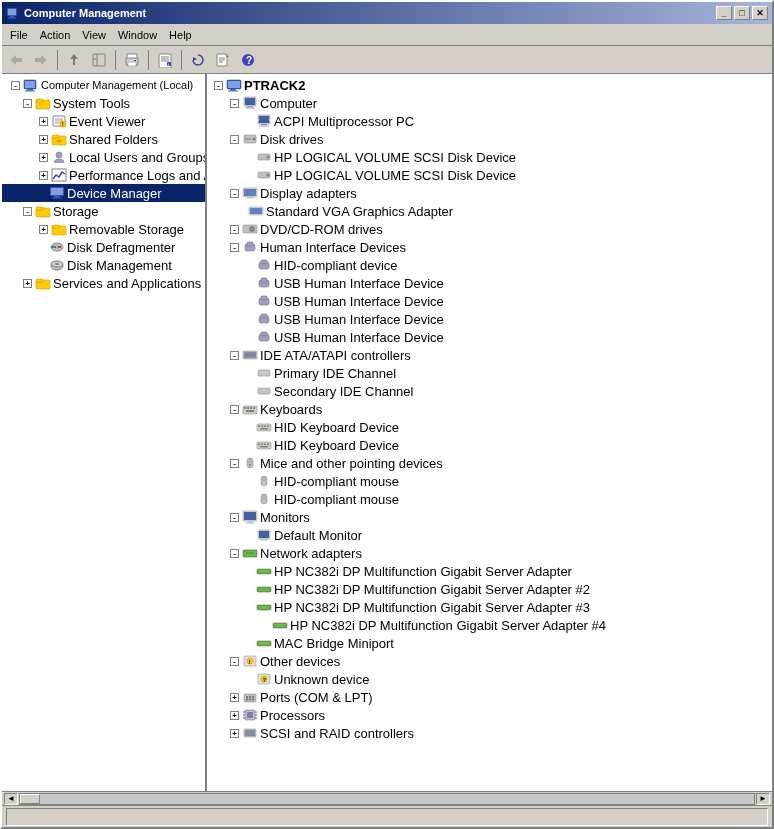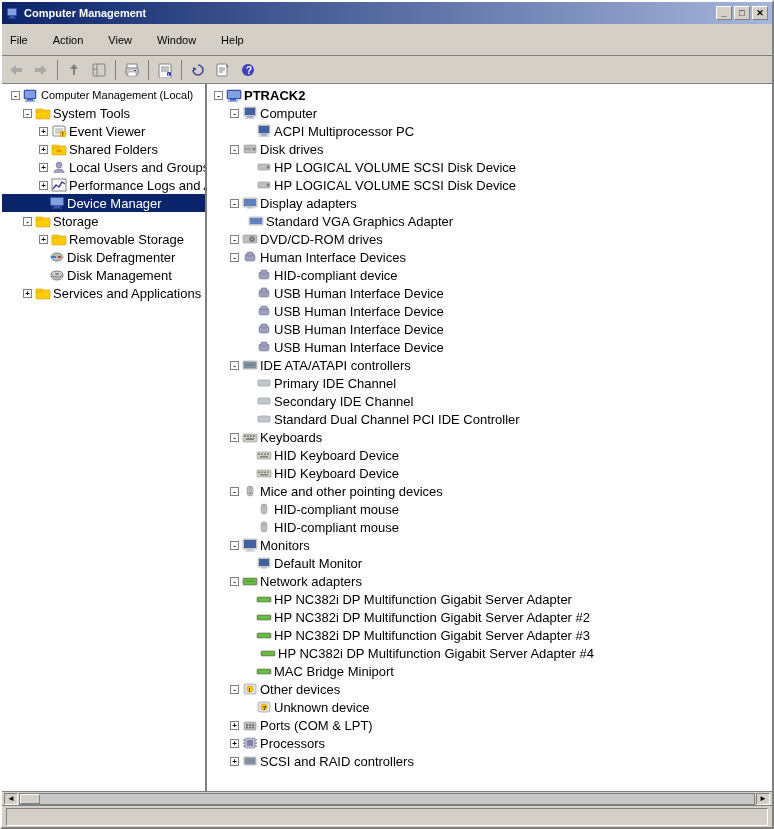--- a/index.html
+++ b/index.html
@@ -61,27 +61,26 @@
       display: flex;
       align-items: center;
       justify-content: center;
       cursor: pointer;
       color: #000;
     }
 
     
     .menu-bar {
       background: #d4d0c8;
-      height: 32px;
+      height: 22px;
       display: flex;
       align-items: center;
       padding: 0 2px;
       border-bottom: 1px solid #808080;
       flex-shrink: 0;
-      gap: 13px;
     }
     .menu-item {
       padding: 2px 6px;
       cursor: pointer;
       height: 100%;
       display: flex;
       align-items: center;
     }
 
     
@@ -696,29 +695,20 @@
       <div class="tree-item" style="padding-left:36px;">
         <div style="width:13px; flex-shrink:0;"></div>
         <div class="tree-icon">
           <svg width="16" height="16">
             <rect x="2" y="5" width="12" height="6" rx="1" fill="#c0c8d0" stroke="#808080" stroke-width="0.5"></rect>
           </svg>
         </div>
         <span class="item-label">Secondary IDE Channel</span>
       </div>
 
-      <div class="tree-item" style="padding-left:36px;">
-        <div style="width:13px; flex-shrink:0;"></div>
-        <div class="tree-icon">
-          <svg width="16" height="16">
-            <rect x="2" y="5" width="12" height="6" rx="1" fill="#c0c8d0" stroke="#808080" stroke-width="0.5"></rect>
-          </svg>
-        </div>
-        <span class="item-label">Standard Dual Channel PCI IDE Controller</span>
-      </div>
 
       <div class="tree-item" style="padding-left:20px;">
         <div class="expand-btn box" style="font-size:8px; font-weight:bold;">-</div>
         <div class="tree-icon">
           <svg width="16" height="16">
             <rect x="1" y="5" width="14" height="8" rx="1" fill="#d0d0c0" stroke="#808080" stroke-width="0.5"></rect>
             <rect x="2" y="6" width="2" height="2" rx="0.5" fill="#808080"></rect>
             <rect x="5" y="6" width="2" height="2" rx="0.5" fill="#808080"></rect>
             <rect x="8" y="6" width="2" height="2" rx="0.5" fill="#808080"></rect>
             <rect x="11" y="6" width="2" height="2" rx="0.5" fill="#808080"></rect>
@@ -855,21 +845,21 @@
         <div style="width:13px; flex-shrink:0;"></div>
         <div class="tree-icon">
           <svg width="16" height="16">
             <rect x="1" y="6" width="14" height="5" rx="1" fill="#80a060" stroke="#406020" stroke-width="0.5"></rect>
             <rect x="3" y="7" width="10" height="3" fill="#60c040"></rect>
           </svg>
         </div>
         <span class="item-label">HP NC382i DP Multifunction Gigabit Server Adapter #3</span>
       </div>
 
-      <div class="tree-item" style="padding-left:40px;">
+      <div class="tree-item" style="padding-left:52px;">
         <div style="width:13px; flex-shrink:0;"></div>
         <div class="tree-icon">
           <svg width="16" height="16">
             <rect x="1" y="6" width="14" height="5" rx="1" fill="#80a060" stroke="#406020" stroke-width="0.5"></rect>
             <rect x="3" y="7" width="10" height="3" fill="#60c040"></rect>
           </svg>
         </div>
         <span class="item-label">HP NC382i DP Multifunction Gigabit Server Adapter #4</span>
       </div>
 

